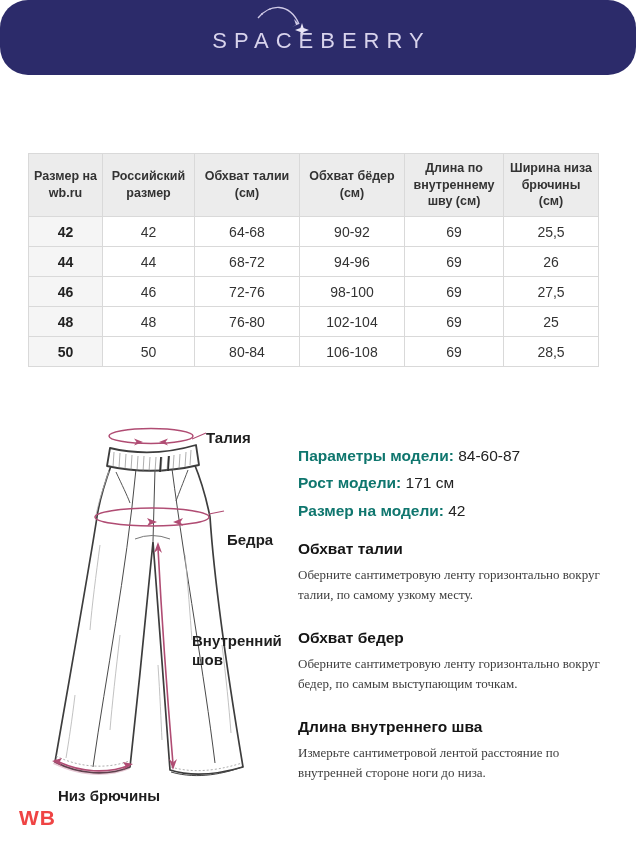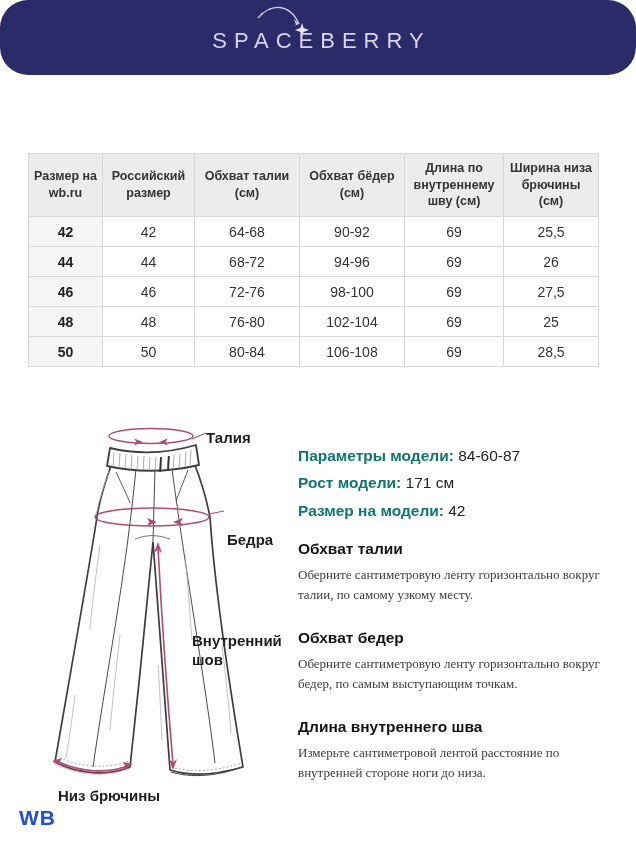--- a/index.html
+++ b/index.html
@@ -32,21 +32,21 @@
   .size-table th{
     background:#ececec;font-size:12.5px;font-weight:600;height:58px;line-height:1.35;
   }
   .size-table td{font-size:14px;height:25px;background:#fff;}
   .size-table td.rowhead{background:#f5f5f5;font-weight:700;color:#222;}
   
   .sketch{position:absolute;left:30px;top:415px;}
   .diag-label{position:absolute;font-weight:700;color:#1e1e1e;font-size:15px;line-height:1.25;}
   .watermark{
     position:absolute;left:19px;top:806px;font-size:21px;font-weight:700;
-    color:#1d4ed8;letter-spacing:1px;
+    color:#ef4444;letter-spacing:1px;
   }
   
   .model-info{position:absolute;left:298px;top:446px;font-size:15.5px;color:#222;}
   .model-info .m-line{margin:0 0 8px 0;line-height:1.25;}
   .model-info .m-label{font-weight:700;color:#0f766e;}
   .guide{position:absolute;left:298px;top:540px;width:314px;}
   .guide h3{margin:0 0 7px 0;font-size:15.5px;font-weight:700;color:#141414;}
   .guide p{margin:0 0 25px 0;font-size:13px;line-height:1.5;color:var(--ink);font-family:Liberation Serif, serif;}
   
   .pink{stroke:var(--accent);fill:none;}

